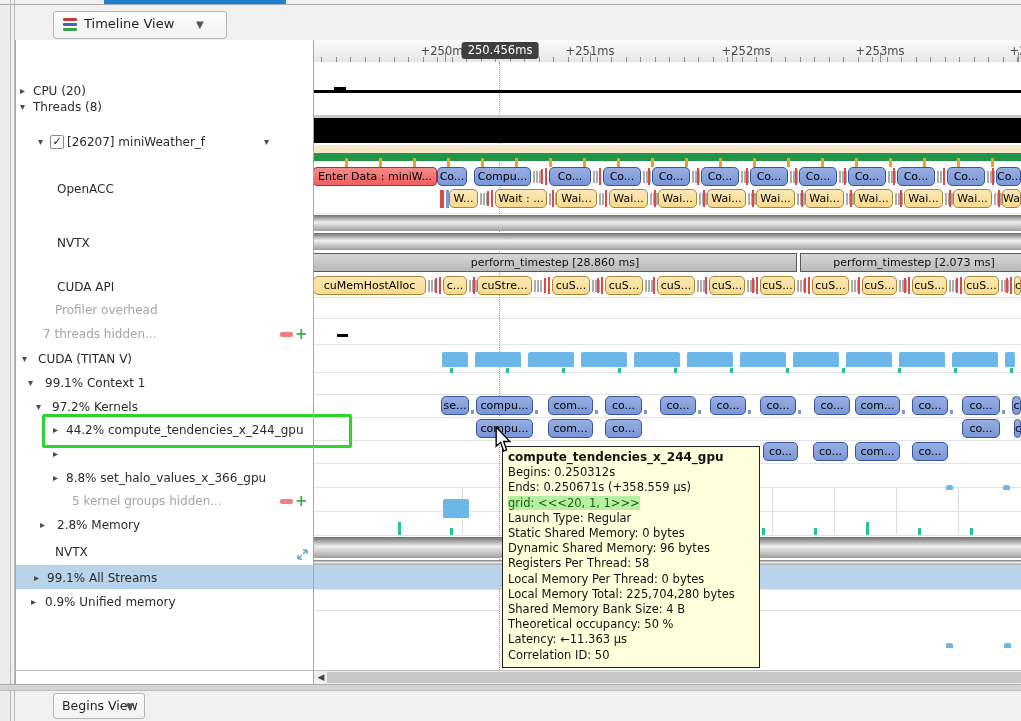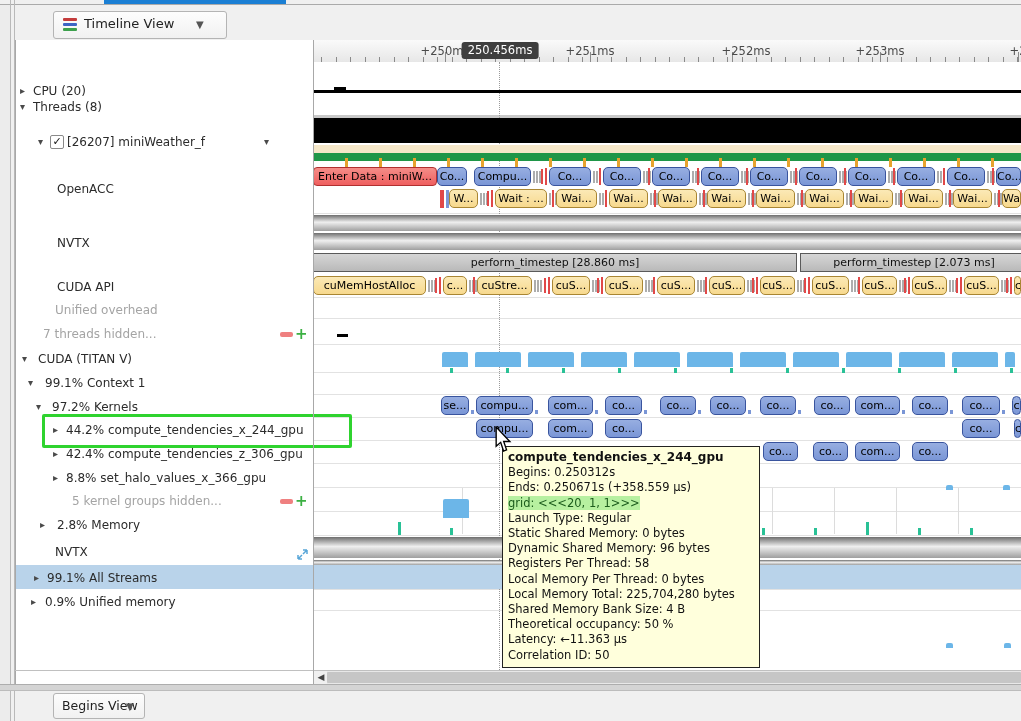--- a/index.html
+++ b/index.html
@@ -157,34 +157,33 @@
     <div class="tree-label" style="left: 33px; top: 83px; height: 16px;">CPU (20)</div>
     <div class="tree-arrow" style="left: 20px; top: 99px; width: 14px; height: 16px;">▾</div>
     <div class="tree-label" style="left: 33px; top: 99px; height: 16px;">Threads (8)</div>
     <div class="tree-arrow" style="left: 38px; top: 134px; width: 14px; height: 16px;">▾</div>
     <div class="checkbox" style="left: 50px; top: 135px; width: 12px; height: 12px;">✓</div>
     <div class="tree-label" style="left: 67px; top: 134px; height: 16px;">[26207] miniWeather_f</div>
     <div class="tree-arrow" style="left: 264px; top: 134px; width: 12px; height: 16px;">▾</div>
     <div class="tree-label" style="left: 57px; top: 181px; height: 16px;">OpenACC</div>
     <div class="tree-label" style="left: 57px; top: 235px; height: 16px;">NVTX</div>
     <div class="tree-label" style="left: 57px; top: 279px; height: 16px;">CUDA API</div>
-    <div class="tree-label muted" style="left: 55px; top: 302px; height: 16px;">Unified overhead</div>
+    <div class="tree-label muted" style="left: 55px; top: 302px; height: 16px;">Profiler overhead</div>
     <div class="tree-label muted" style="left: 43px; top: 326px; height: 16px;">7 threads hidden...</div>
     <div class="minus-ic" style="left: 280px; top: 332px; width: 13px; height: 5px;"></div>
     <div class="plus-ic" style="left: 295px; top: 326px; width: 12px; height: 16px;">+</div>
     <div class="tree-arrow" style="left: 22px; top: 351px; width: 14px; height: 16px;">▾</div>
     <div class="tree-label" style="left: 38px; top: 351px; height: 16px;">CUDA (TITAN V)</div>
     <div class="tree-arrow" style="left: 28px; top: 375px; width: 14px; height: 16px;">▾</div>
     <div class="tree-label" style="left: 45px; top: 375px; height: 16px;">99.1% Context 1</div>
     <div class="tree-arrow" style="left: 36px; top: 399px; width: 14px; height: 16px;">▾</div>
     <div class="tree-label" style="left: 52px; top: 399px; height: 16px;">97.2% Kernels</div>
     <div class="tree-arrow" style="left: 53px; top: 422px; width: 14px; height: 16px;">▸</div>
     <div class="tree-label" style="left: 66px; top: 422px; height: 16px;">44.2% compute_tendencies_x_244_gpu</div>
     <div class="tree-arrow" style="left: 53px; top: 446px; width: 14px; height: 16px;">▸</div>
-    <div class="tree-label" style="left: 66px; top: 446px; height: 16px;">42.4% compute_tendencies_z_306_gpu</div>
     <div class="tree-arrow" style="left: 53px; top: 470px; width: 14px; height: 16px;">▸</div>
     <div class="tree-label" style="left: 66px; top: 470px; height: 16px;">8.8% set_halo_values_x_366_gpu</div>
     <div class="tree-label muted" style="left: 72px; top: 493px; height: 16px;">5 kernel groups hidden...</div>
     <div class="minus-ic" style="left: 280px; top: 499px; width: 13px; height: 5px;"></div>
     <div class="plus-ic" style="left: 295px; top: 493px; width: 12px; height: 16px;">+</div>
     <div class="tree-arrow" style="left: 40px; top: 517px; width: 14px; height: 16px;">▸</div>
     <div class="tree-label" style="left: 57px; top: 517px; height: 16px;">2.8% Memory</div>
     <div class="tree-label" style="left: 55px; top: 544px; height: 16px;">NVTX</div>
     <div class="expand-ic" style="left: 296px; top: 546px; width: 13px; height: 13px;"><svg width="13" height="13">
         <path d="M2 11 L6 7 M2 11 v-4 M2 11 h4 M11 2 L7 6 M11 2 h-4 M11 2 v4" stroke="#58a6d8" stroke-width="1.5" fill="none"></path>

